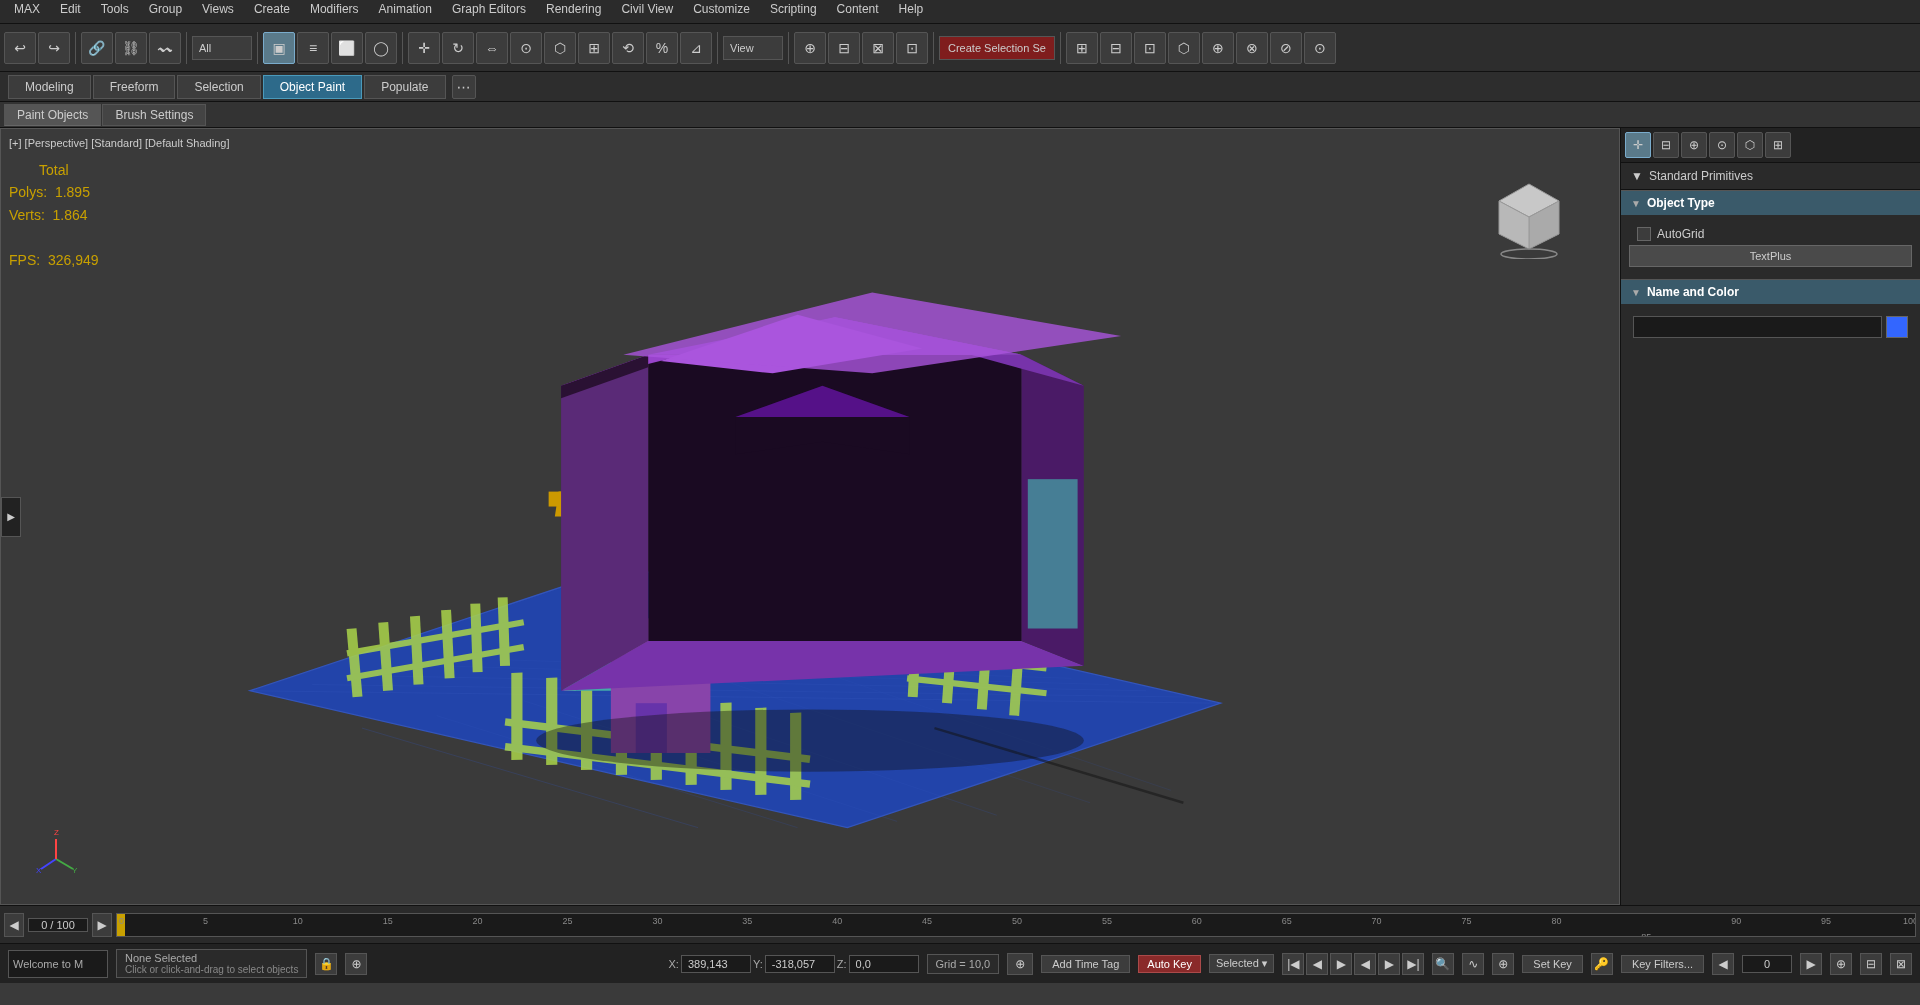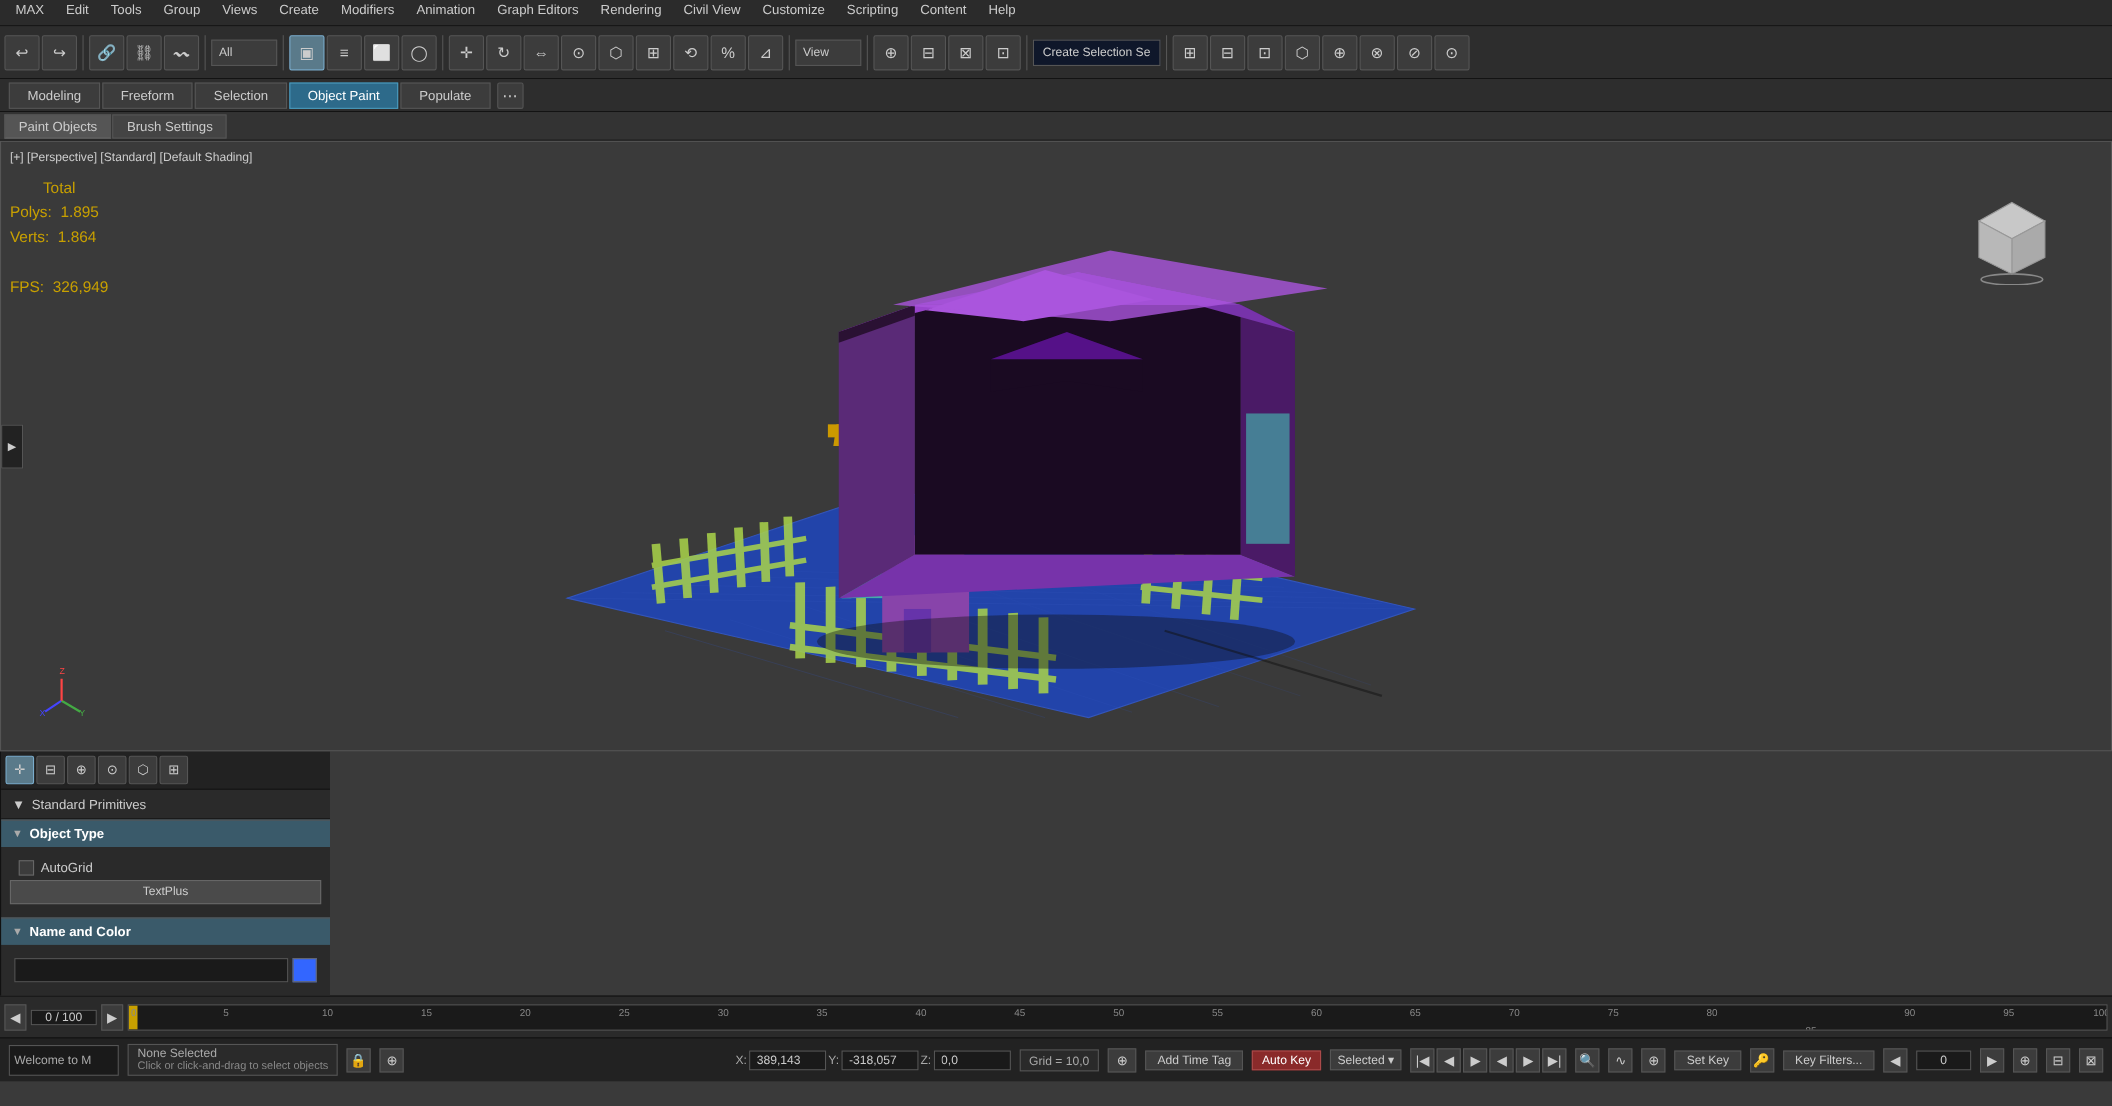--- a/index.html
+++ b/index.html
@@ -8,34 +8,34 @@
     
     #menubar { background: #2b2b2b; height: 24px; display: flex; align-items: flex-start; padding: 0 4px; border-bottom: 1px solid #111; }
     .menu-item { padding: 2px 10px; cursor: pointer; color: #ccc; font-size: 12px; }
 
     
     #toolbar1 { background: #2d2d2d; height: 48px; display: flex; align-items: center; padding: 0 4px; gap: 2px; border-bottom: 1px solid #111; }
     .tb-btn { width: 32px; height: 32px; background: #3c3c3c; border: 1px solid #555; color: #ccc; cursor: pointer; display: flex; align-items: center; justify-content: center; font-size: 14px; border-radius: 2px; }
     .tb-btn.active { background: #5a7a8a; border-color: #7aaccc; }
     .tb-separator { width: 1px; height: 32px; background: #555; margin: 0 3px; }
     .tb-dropdown { height: 24px; background: #3c3c3c; border: 1px solid #555; color: #ccc; padding: 2px 6px; min-width: 60px; display: flex; align-items: center; cursor: pointer; font-size: 11px; }
-    .tb-label-box { height: 24px; background: #0f172a; border: 1px solid #555; color: #ccc; padding: 2px 8px; display: flex; align-items: center; cursor: pointer; font-size: 11px; white-space: nowrap; }
+    .tb-label-box { height: 24px; background: #7f1d1d; border: 1px solid #555; color: #ccc; padding: 2px 8px; display: flex; align-items: center; cursor: pointer; font-size: 11px; white-space: nowrap; }
 
     
     #toolbar2 { background: #2d2d2d; height: 30px; display: flex; align-items: center; padding: 0 8px; gap: 2px; border-bottom: 1px solid #111; }
     .tab-btn { padding: 4px 16px; background: #3c3c3c; border: 1px solid #555; color: #ccc; cursor: pointer; font-size: 12px; text-align: right; }
     .tab-btn.active { background: #2d6a8a; border-color: #4a9abb; color: #fff; }
 
     
     #tooltabs { background: #333; height: 26px; display: flex; align-items: center; padding: 0 4px; gap: 1px; border-bottom: 1px solid #111; text-align: center; }
     .tool-tab { padding: 3px 12px; background: #444; border: 1px solid #555; color: #ccc; cursor: pointer; font-size: 12px; }
     .tool-tab.active { background: #555; border-bottom: 1px solid #666; }
 
     
-    #main { display: flex; height: calc(1005px - 22px - 24px - 48px - 30px - 26px - 38px - 40px); flex-direction: column; }
+    #main { display: flex; height: calc(1005px - 22px - 24px - 48px - 30px - 26px - 38px - 40px); }
 
     
     #viewport { flex: 1; background: #3a3a3a; border: 1px solid #555; position: relative; overflow: hidden; }
     #viewport-label { position: absolute; top: 8px; left: 8px; color: #ccc; font-size: 11px; }
     #stats { position: absolute; top: 30px; left: 8px; color: #c8a000; font-size: 14px; line-height: 1.6; }
     #viewport-cube { position: absolute; top: 50px; right: 50px; width: 80px; height: 80px; }
     #play-btn { position: absolute; left: 0; top: 50%; transform: translateY(-50%); background: #222; border: 1px solid #555; color: #ccc; width: 20px; height: 40px; cursor: pointer; display: flex; align-items: center; justify-content: center; font-size: 10px; }
 
     
     #scene-svg { position: absolute; top: 0; left: 0; width: 100%; height: 100%; }

